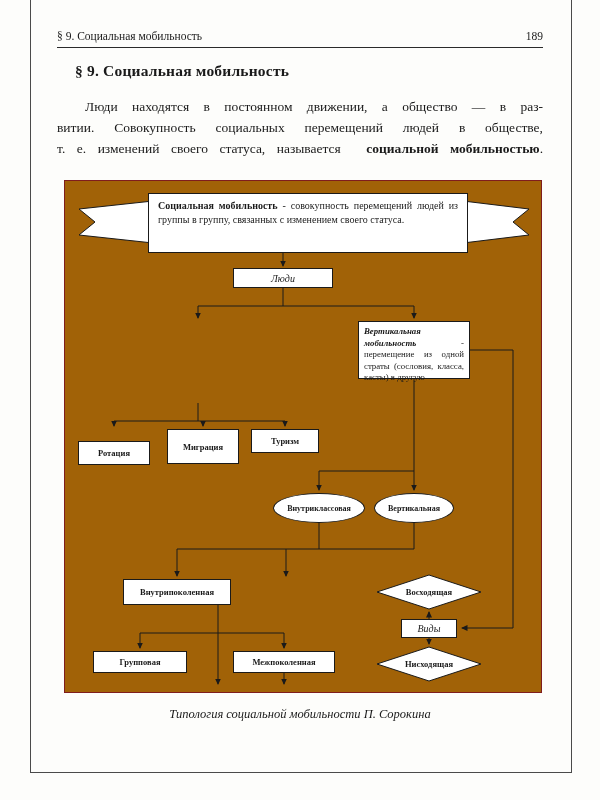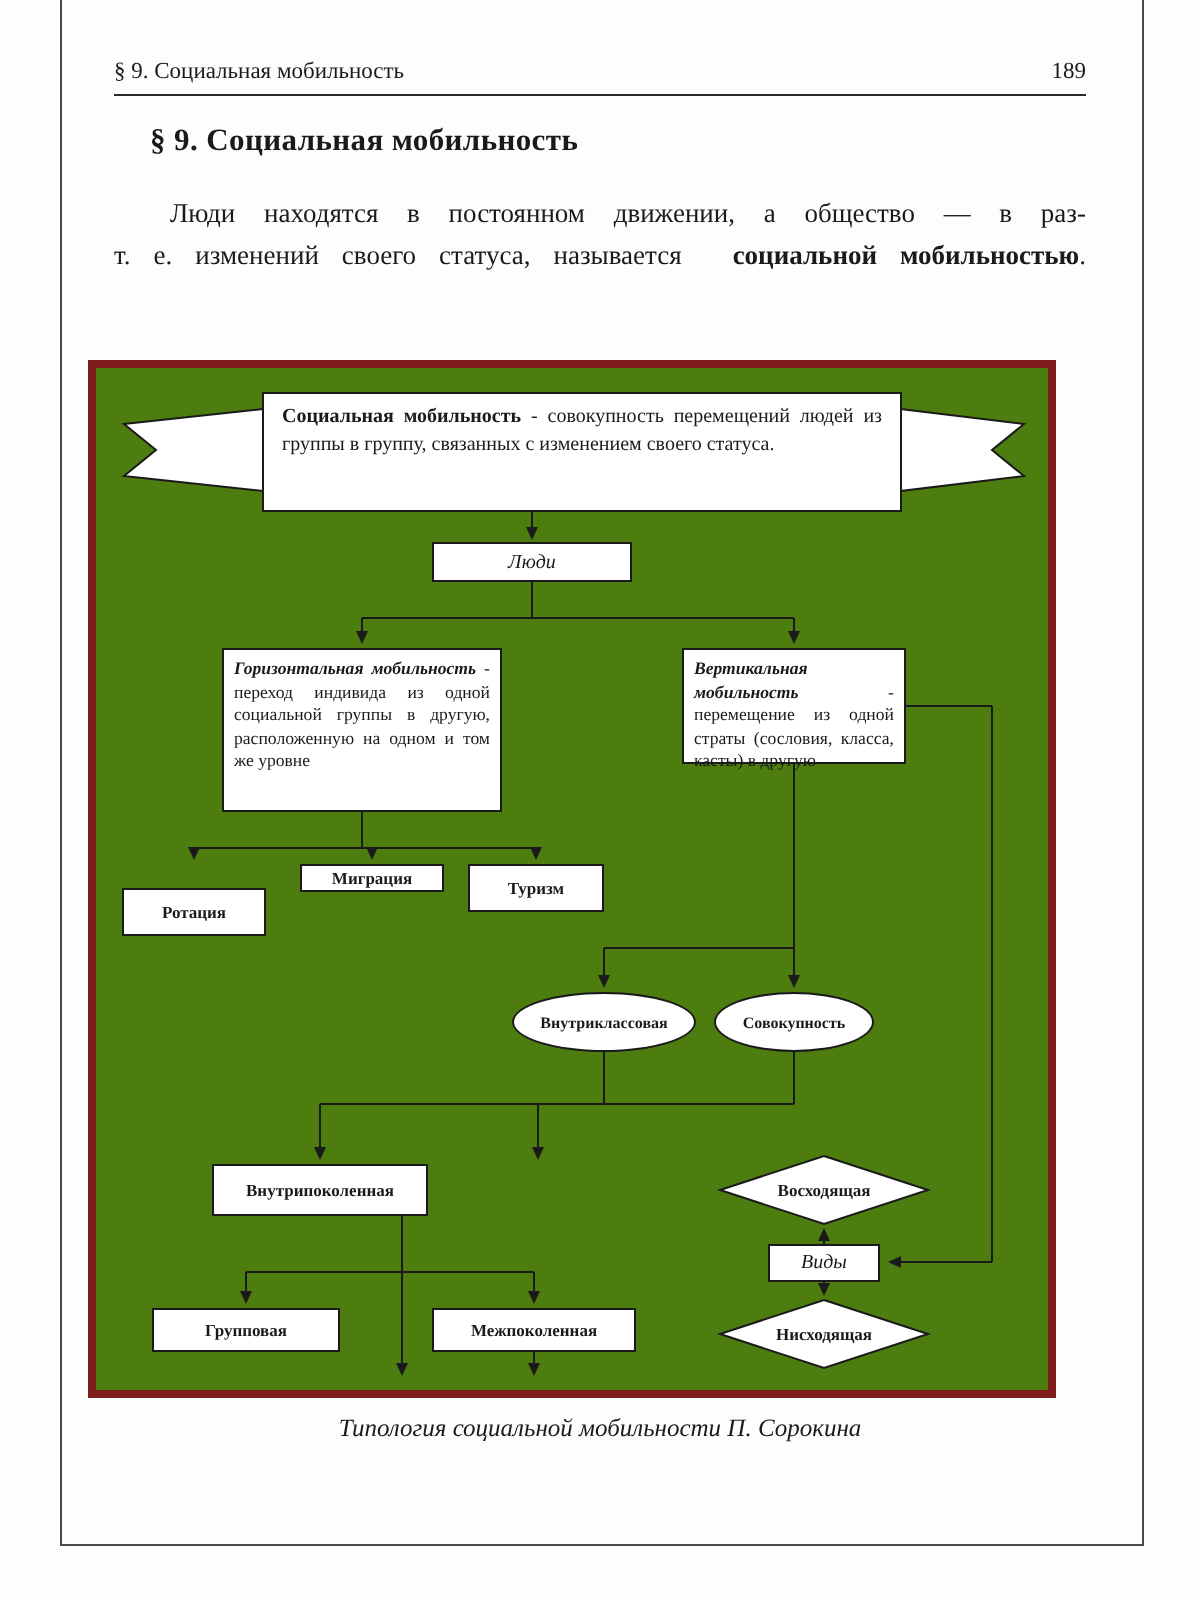--- a/index.html
+++ b/index.html
@@ -30,22 +30,22 @@
   .body-par{
     position:absolute;left:57px;top:96px;width:486px;margin:0;
     font-size:13.5px;line-height:21px;
   }
   .p-line{display:block;text-align:justify;text-align-last:justify;}
   .p-line.first{text-indent:28px;}
   .b{font-weight:bold;margin-left:14px;}
 
   
   .figure{
-    position:absolute;left:44px;top:180px;width:476px;height:511px;
-    border:4px solid #7f1d1d;background:#4d7c0f;
+    position:absolute;left:64px;top:180px;width:476px;height:511px;
+    border:1px solid #7f1d1d;background:#a16207;
   }
   .connectors{position:absolute;left:0;top:0;}
   .node{
     position:absolute;box-sizing:border-box;background:#fff;color:#1a1a1a;
     font-family:"Liberation Serif", serif;
   }
   .box{border:1px solid #1a1a1a;}
   .center{display:flex;align-items:center;justify-content:center;text-align:center;}
   .ellipse{border:1px solid #1a1a1a;border-radius:50%;}
   .lbl{font-size:8.5px;font-weight:bold;line-height:10px;}
@@ -70,20 +70,21 @@
 
   <div class="running-head">
     <span>§ 9. Социальная мобильность</span>
     <span>189</span>
   </div>
 
   <h1 class="section-title">§ 9. Социальная мобильность</h1>
 
   <p class="body-par">
     <span class="p-line first">Люди находятся в постоянном движении, а общество — в раз-</span>
+    <span class="p-line">витии. Совокупность социальных перемещений людей в обществе,</span>
     <span class="p-line"><span>т. е. изменений своего статуса, называется </span><span class="b">социальной мобильностью</span><span>.</span></span>
   </p>
 
   <div class="figure">
 
     <svg class="connectors" width="476" height="511" viewBox="0 0 476 511">
       <defs>
         <marker id="arr" markerWidth="9" markerHeight="8" refX="5.5" refY="3" orient="auto" markerUnits="userSpaceOnUse">
           <path d="M0,0 L6.5,3 L0,6 Z" fill="#1a1a1a"></path>
         </marker>
@@ -135,34 +136,31 @@
       <polygon points="364,394 416,411 364,428 312,411" fill="#fff" stroke="#1a1a1a"></polygon>
       <polygon points="364,466 416,483 364,500 312,483" fill="#fff" stroke="#1a1a1a"></polygon>
     </svg>
 
     <div class="node box banner-box" style="left:83px;top:12px;width:320px;height:60px;">
       <span class="lead">Социальная мобильность</span><span> - совокупность перемещений людей из группы в группу, связанных с изменением своего статуса.</span>
     </div>
 
     <div class="node box center it" style="left:168px;top:87px;width:100px;height:20px;">Люди</div>
 
-    <div class="node box defbox" style="left:63px;top:140px;width:140px;height:82px;">
-      <span class="lead">Горизонтальная мобильность</span><span> - переход индивида из одной социальной группы в другую, расположенную на одном и том же уровне</span>
-    </div>
 
     <div class="node box defbox" style="left:293px;top:140px;width:112px;height:58px;">
       <span class="lead">Вертикальная мобильность</span><span> - перемещение из одной страты (сословия, класса, касты) в другую</span>
     </div>
 
     <div class="node box center lbl" style="left:13px;top:248px;width:72px;height:24px;margin-top:12px;">Ротация</div>
-    <div class="node box center lbl" style="left:102px;top:248px;width:72px;height:14px;">Миграция</div>
+    <div class="node box center lbl" style="left:102px;top:248px;width:72px;height:35px;">Миграция</div>
     <div class="node box center lbl" style="left:186px;top:248px;width:68px;height:24px;">Туризм</div>
 
     <div class="node ellipse center lbl-sm" style="left:208px;top:312px;width:92px;height:30px;">Внутриклассовая</div>
-    <div class="node ellipse center lbl-sm" style="left:309px;top:312px;width:80px;height:30px;">Совокупность</div>
+    <div class="node ellipse center lbl-sm" style="left:309px;top:312px;width:80px;height:30px;">Вертикальная</div>
 
     <div class="node box center lbl" style="left:58px;top:398px;width:108px;height:26px;">Внутрипоколенная</div>
 
     <div class="node center diamond-label" style="left:312px;top:404px;width:104px;height:14px;background:transparent;">Восходящая</div>
     <div class="node box center it" style="left:336px;top:438px;width:56px;height:19px;">Виды</div>
     <div class="node center diamond-label" style="left:312px;top:476px;width:104px;height:14px;background:transparent;">Нисходящая</div>
 
     <div class="node box center lbl" style="left:28px;top:470px;width:94px;height:22px;">Групповая</div>
     <div class="node box center lbl" style="left:168px;top:470px;width:102px;height:22px;">Межпоколенная</div>
   </div>

